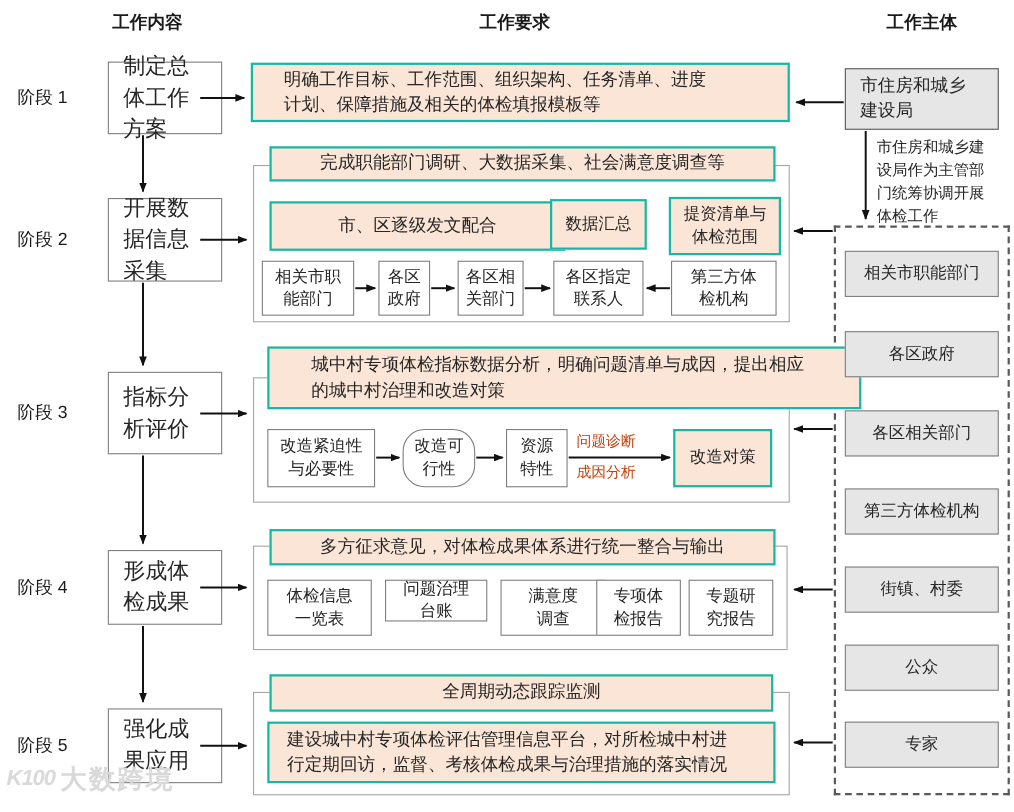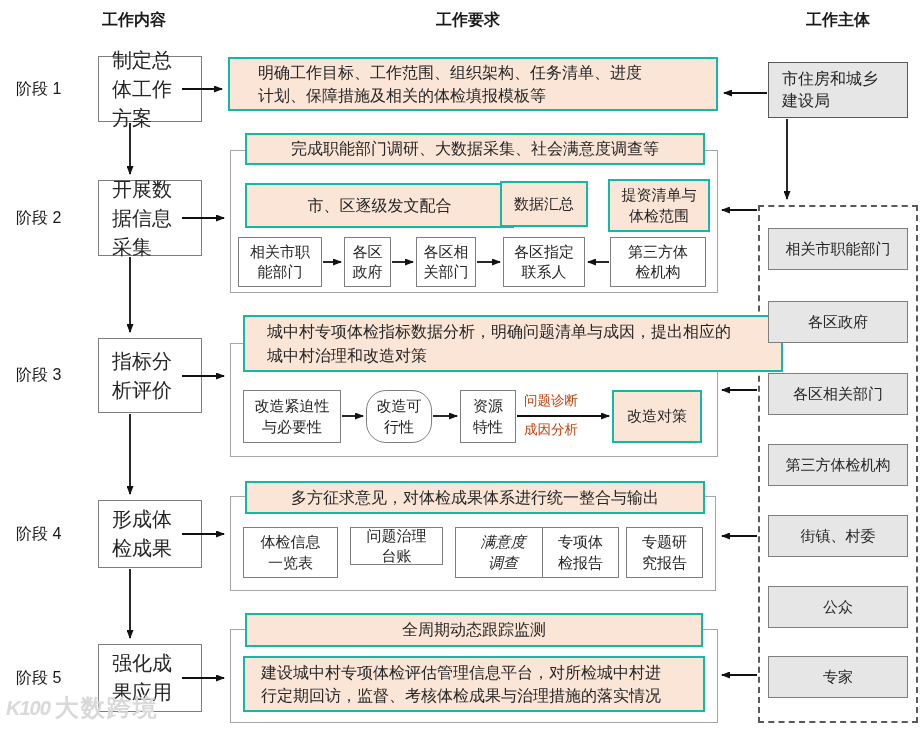--- a/index.html
+++ b/index.html
@@ -60,41 +60,42 @@
   <div class="box peach dark-border banner" style="left:245px;top:183px;width:269px;height:45px;">市、区逐级发文配合</div>
   <div class="box peach dark-border small" style="left:500px;top:181px;width:88px;height:46px;">数据汇总</div>
   <div class="box peach dark-border small" style="left:608px;top:179px;width:102px;height:53px;padding:0 8px;">提资清单与体检范围</div>
   <div class="box gray-border small" style="left:238px;top:237px;width:84px;height:50px;padding:0 6px;">相关市职能部门</div>
   <div class="box gray-border small" style="left:344px;top:237px;width:47px;height:50px;padding:0 2px;">各区政府</div>
   <div class="box gray-border small" style="left:416px;top:237px;width:60px;height:50px;padding:0 2px;">各区相关部门</div>
   <div class="box gray-border small" style="left:503px;top:237px;width:82px;height:50px;padding:0 5px;">各区指定联系人</div>
   <div class="box gray-border small" style="left:610px;top:237px;width:96px;height:50px;padding:0 12px;">第三方体检机构</div>
 
   <div class="container-box" style="left:230px;top:343px;width:488px;height:114px;"></div>
-  <div class="box peach dark-border banner txt-left" style="left:243px;top:315px;width:540px;height:57px;padding:0 42px 0 22px;line-height:1.45;">城中村专项体检指标数据分析，明确问题清单与成因，提出相应的城中村治理和改造对策</div>
+  <div class="box peach dark-border banner txt-left" style="left:243px;top:315px;width:540px;height:57px;padding:0 42px 0 38px;line-height:1.45;">城中村专项体检指标数据分析，明确问题清单与成因，提出相应的城中村治理和改造对策</div>
   <div class="box gray-border small" style="left:243px;top:390px;width:98px;height:53px;padding:0 6px;">改造紧迫性与必要性</div>
   <div class="box gray-border small" style="left:366px;top:390px;width:66px;height:53px;padding:0 4px;border-radius:20px;">改造可行性</div>
   <div class="box gray-border small" style="left:460px;top:390px;width:56px;height:53px;padding:0 7px;text-align:center;">资源特性</div>
   <div class="alabel" style="left:524px;top:392px;">问题诊断</div>
   <div class="alabel" style="left:524px;top:421px;">成因分析</div>
   <div class="box peach dark-border small" style="left:612px;top:390px;width:90px;height:53px;">改造对策</div>
 
   <div class="container-box" style="left:230px;top:496px;width:486px;height:95px;"></div>
   <div class="box peach dark-border banner" style="left:245px;top:481px;width:460px;height:33px;">多方征求意见，对体检成果体系进行统一整合与输出</div>
   <div class="box gray-border small" style="left:243px;top:527px;width:95px;height:51px;padding:0 11px;">体检信息一览表</div>
   <div class="box gray-border small" style="left:350px;top:527px;width:93px;height:38px;padding:0 10px;">问题治理台账</div>
-  <div class="box gray-border small" style="left:455px;top:527px;width:96px;height:51px;padding:0 24px;font-style:italic;">满意度调查</div>
+  <div class="box gray-border small" style="left:455px;top:527px;width:96px;height:51px;padding:0 24px;">满意度调查</div>
   <div class="box gray-border small" style="left:542px;top:527px;width:77px;height:51px;padding:0 9px;">专项体检报告</div>
   <div class="box gray-border small" style="left:626px;top:527px;width:77px;height:51px;padding:0 9px;">专题研究报告</div>
 
   <div class="container-box" style="left:230px;top:629px;width:488px;height:94px;"></div>
   <div class="box peach dark-border banner" style="left:245px;top:613px;width:458px;height:34px;">全周期动态跟踪监测</div>
   <div class="box peach dark-border banner txt-left" style="left:243px;top:656px;width:462px;height:56px;padding:0 31px 0 16px;line-height:1.45;">建设城中村专项体检评估管理信息平台，对所检城中村进行定期回访，监督、考核体检成果与治理措施的落实情况</div>
 
   <div class="box lead-box" style="left:768px;top:62px;width:140px;height:56px;">市住房和城乡建设局</div>
+  <div class="lead-note" style="left:797px;top:123px;width:100px;">市住房和城乡建设局作为主管部门统筹协调开展体检工作</div>
 
   <div class="dashed-frame" style="left:758px;top:205px;width:160px;height:518px;"></div>
   <div class="box participant" style="left:768px;top:228px;width:140px;height:42px;">相关市职能部门</div>
   <div class="box participant" style="left:768px;top:301px;width:140px;height:42px;">各区政府</div>
   <div class="box participant" style="left:768px;top:373px;width:140px;height:42px;">各区相关部门</div>
   <div class="box participant" style="left:768px;top:444px;width:140px;height:42px;">第三方体检机构</div>
   <div class="box participant" style="left:768px;top:515px;width:140px;height:42px;">街镇、村委</div>
   <div class="box participant" style="left:768px;top:586px;width:140px;height:42px;">公众</div>
   <div class="box participant" style="left:768px;top:656px;width:140px;height:42px;">专家</div>
 

